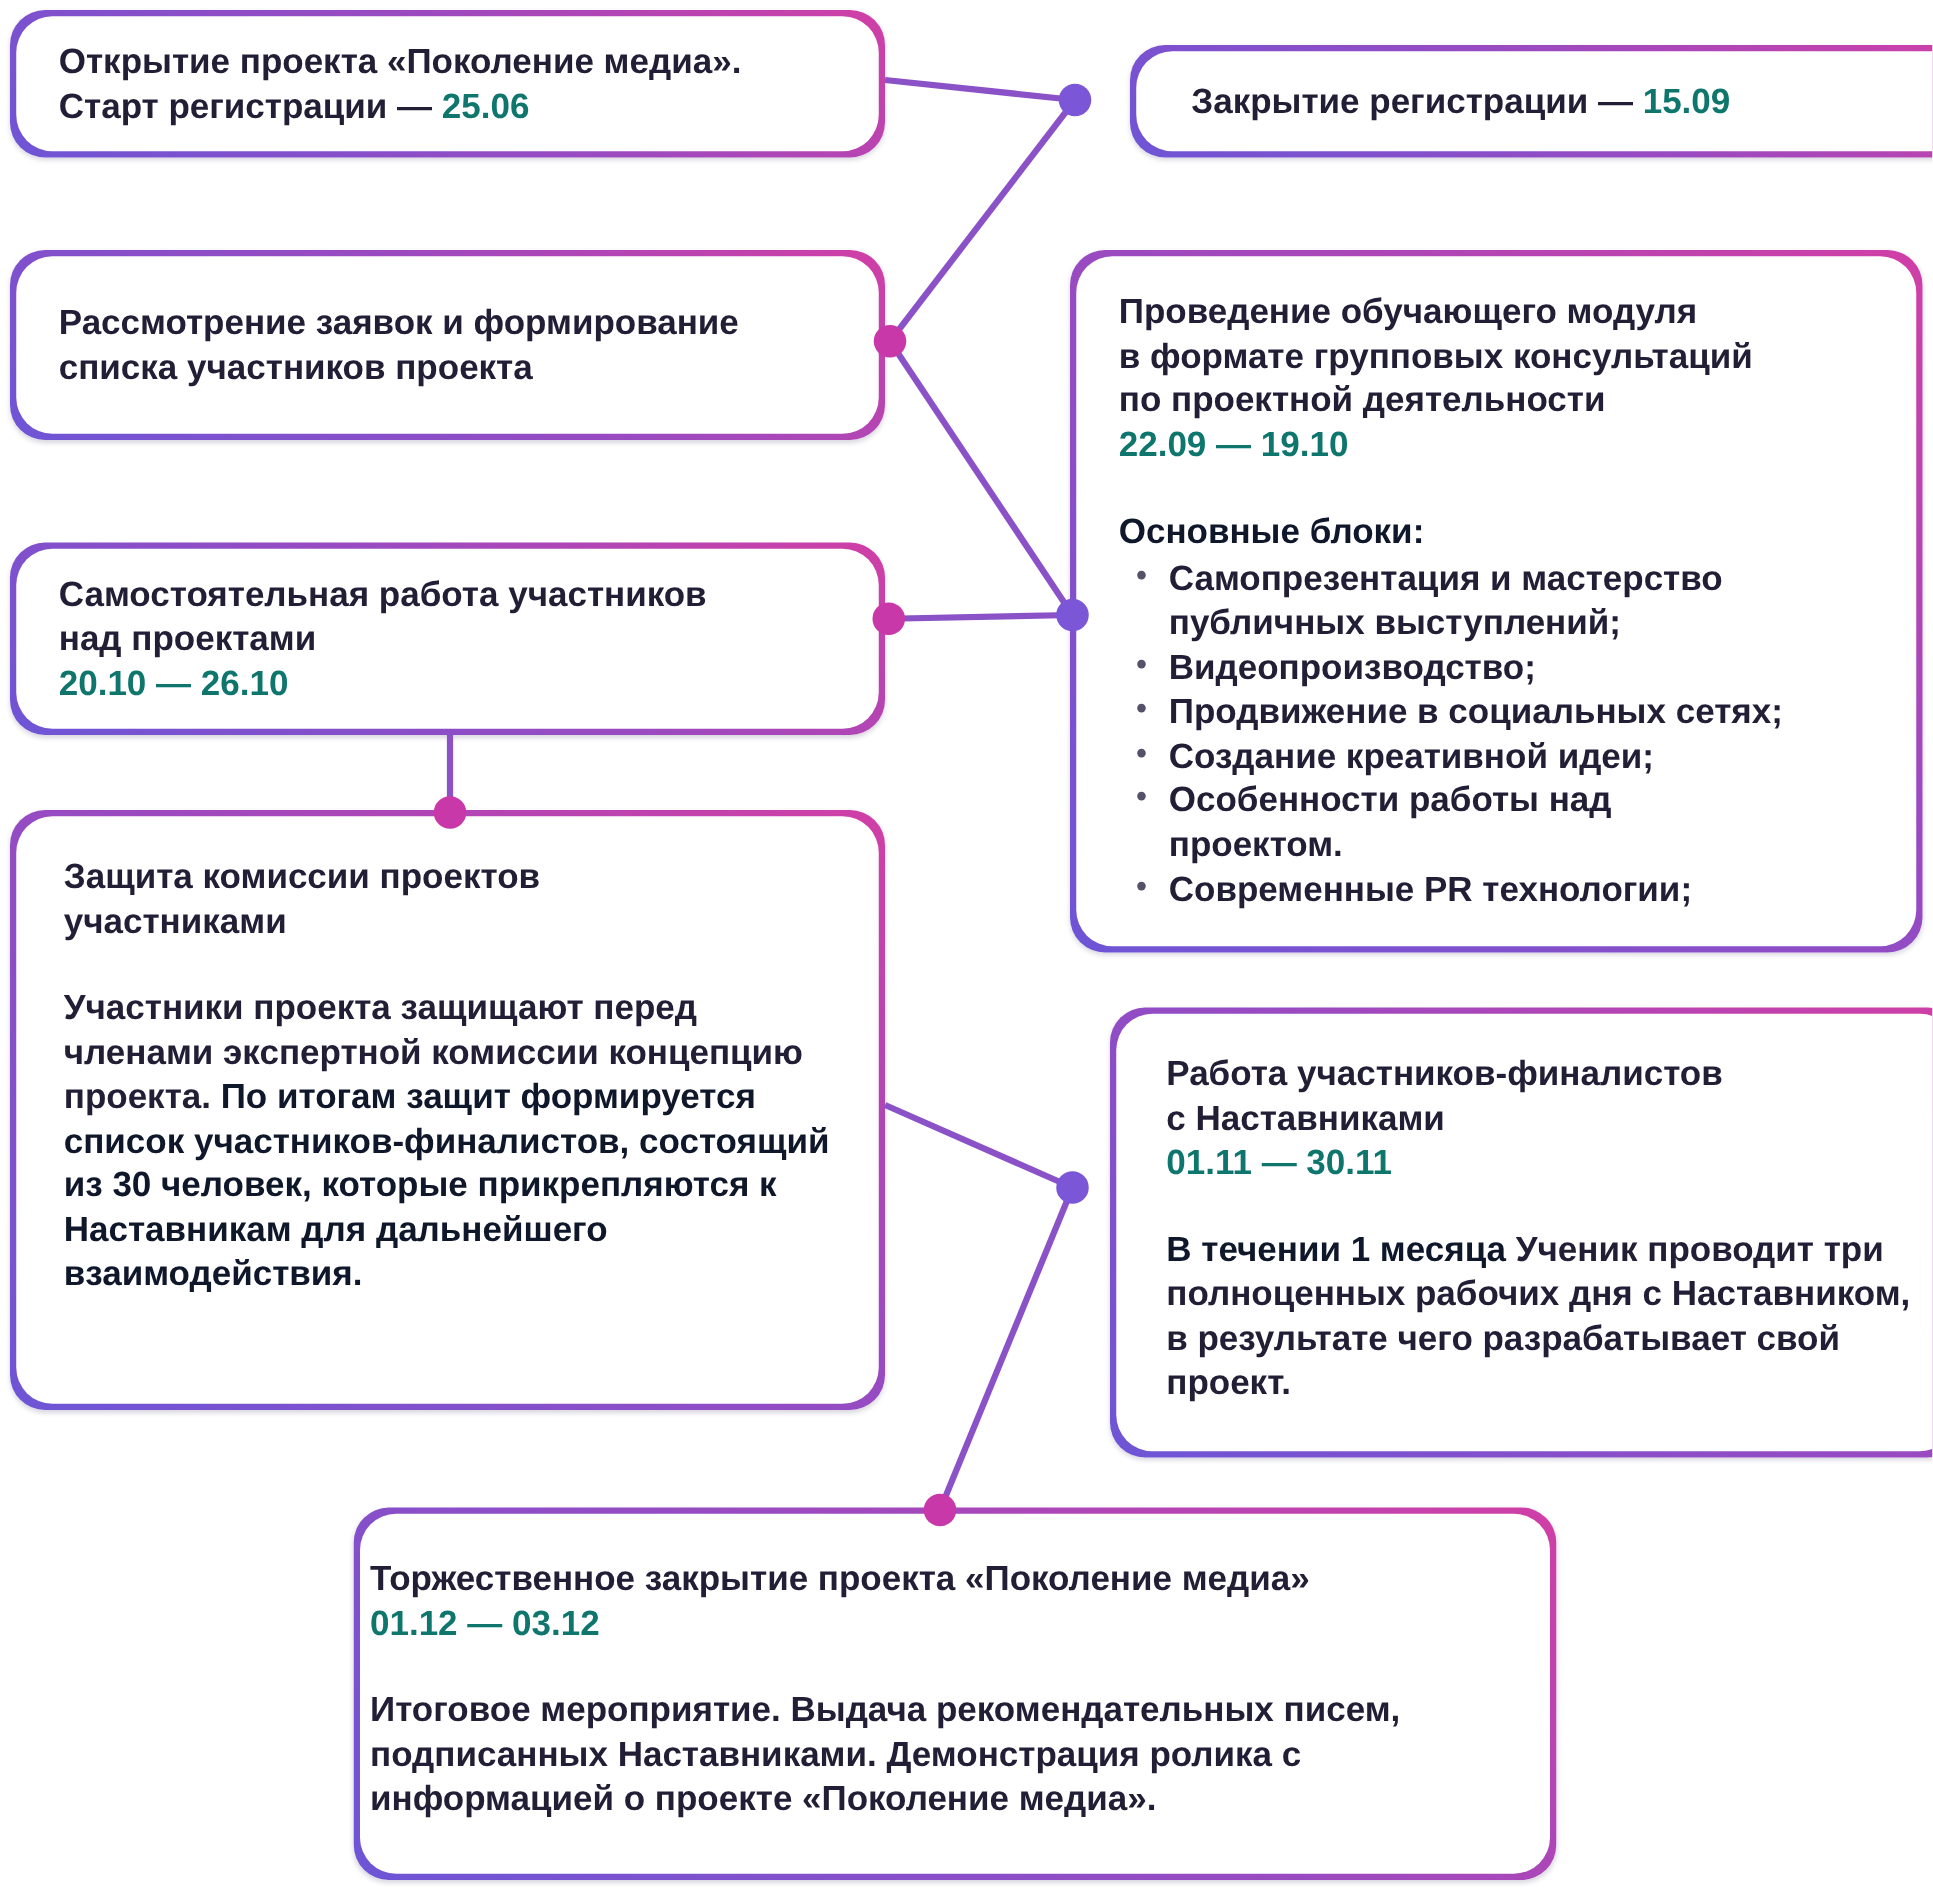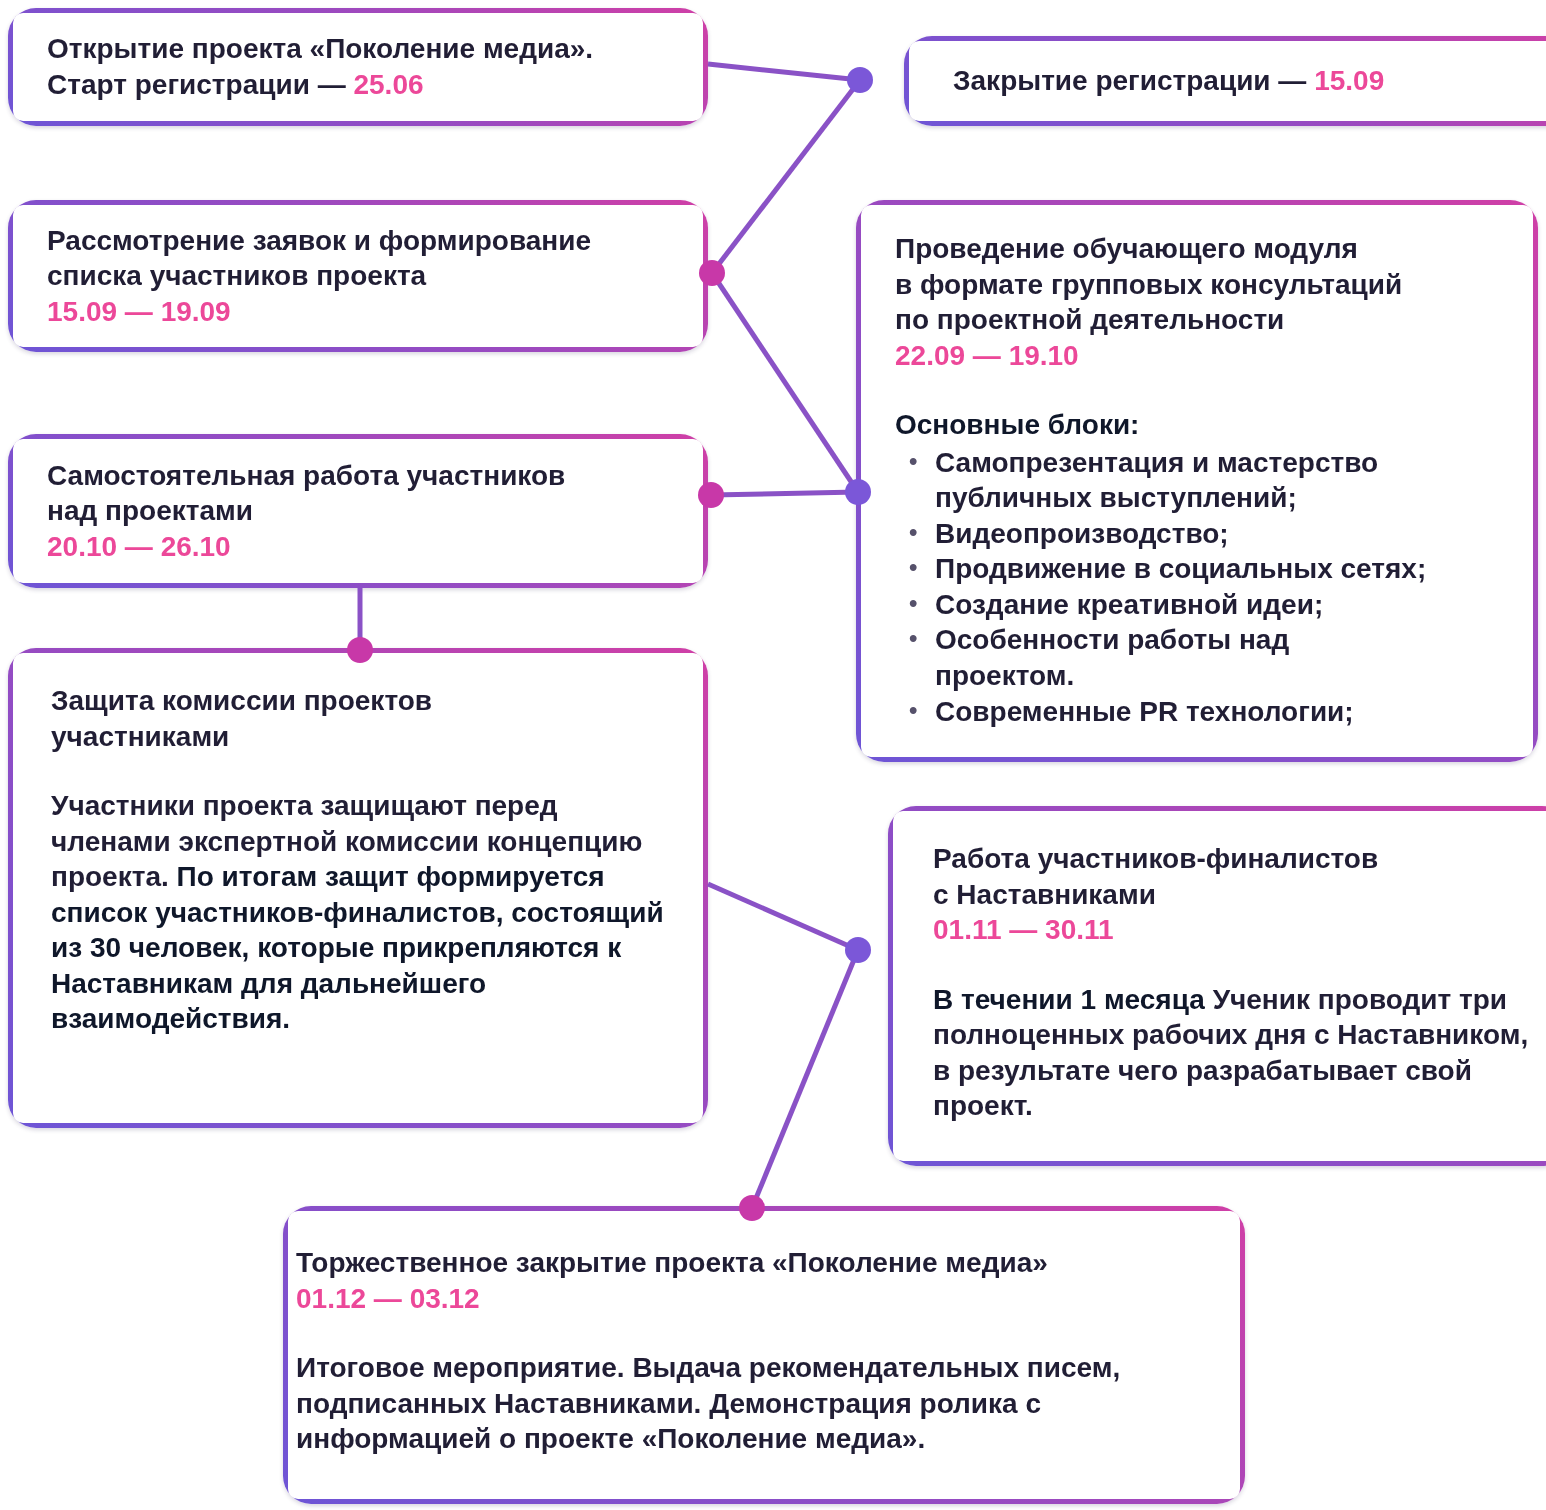--- a/index.html
+++ b/index.html
@@ -20,37 +20,37 @@
     border-radius:28px;
     background:linear-gradient(35deg, #6D55D6 0%, #9a4ac0 55%, #D03FA6 100%);
     box-shadow:0 2px 4px rgba(40,30,80,0.18);
     z-index:1;
   }
   .box-inner {
     box-sizing:border-box;
     width:100%;
     height:100%;
     background:#ffffff;
-    border-radius:10px;
+    border-radius:29px;
     padding:26px 34px;
     display:flex;
     flex-direction:column;
     justify-content:flex-start;
   }
   .box-inner.center { justify-content:center; padding-top:10px; padding-bottom:10px; }
 
   .t {
     margin:0;
     color:#211E35;
     font-weight:700;
     font-size:28px;
     line-height:1.27;
     white-space:pre-wrap;
   }
-  .date { color:#ec4899; }
+  .date { color:#0f766e; }
   .pink { color:#0f172a; }
   .mt { margin-top:34px; }
 
   ul.bullets {
     list-style:none;
     margin:2px 0 0 0;
     padding:0 0 0 10px;
   }
   ul.bullets li {
     position:relative;
@@ -102,21 +102,20 @@
   <div class="box" id="box-regclose">
     <div class="box-inner center">
       <p class="t"><span>Закрытие регистрации — </span><span class="date">15.09</span></p>
     </div>
   </div>
 
   <div class="box" id="box-applications">
     <div class="box-inner center">
       <p class="t">Рассмотрение заявок и формирование
 списка участников проекта</p>
-      <p class="t date">15.09 — 19.09</p>
     </div>
   </div>
 
   <div class="box" id="box-training">
     <div class="box-inner">
       <p class="t">Проведение обучающего модуля
 в формате групповых консультаций
 по проектной деятельности</p>
       <p class="t date">22.09 — 19.10</p>
       <p class="t pink mt">Основные блоки:</p>

